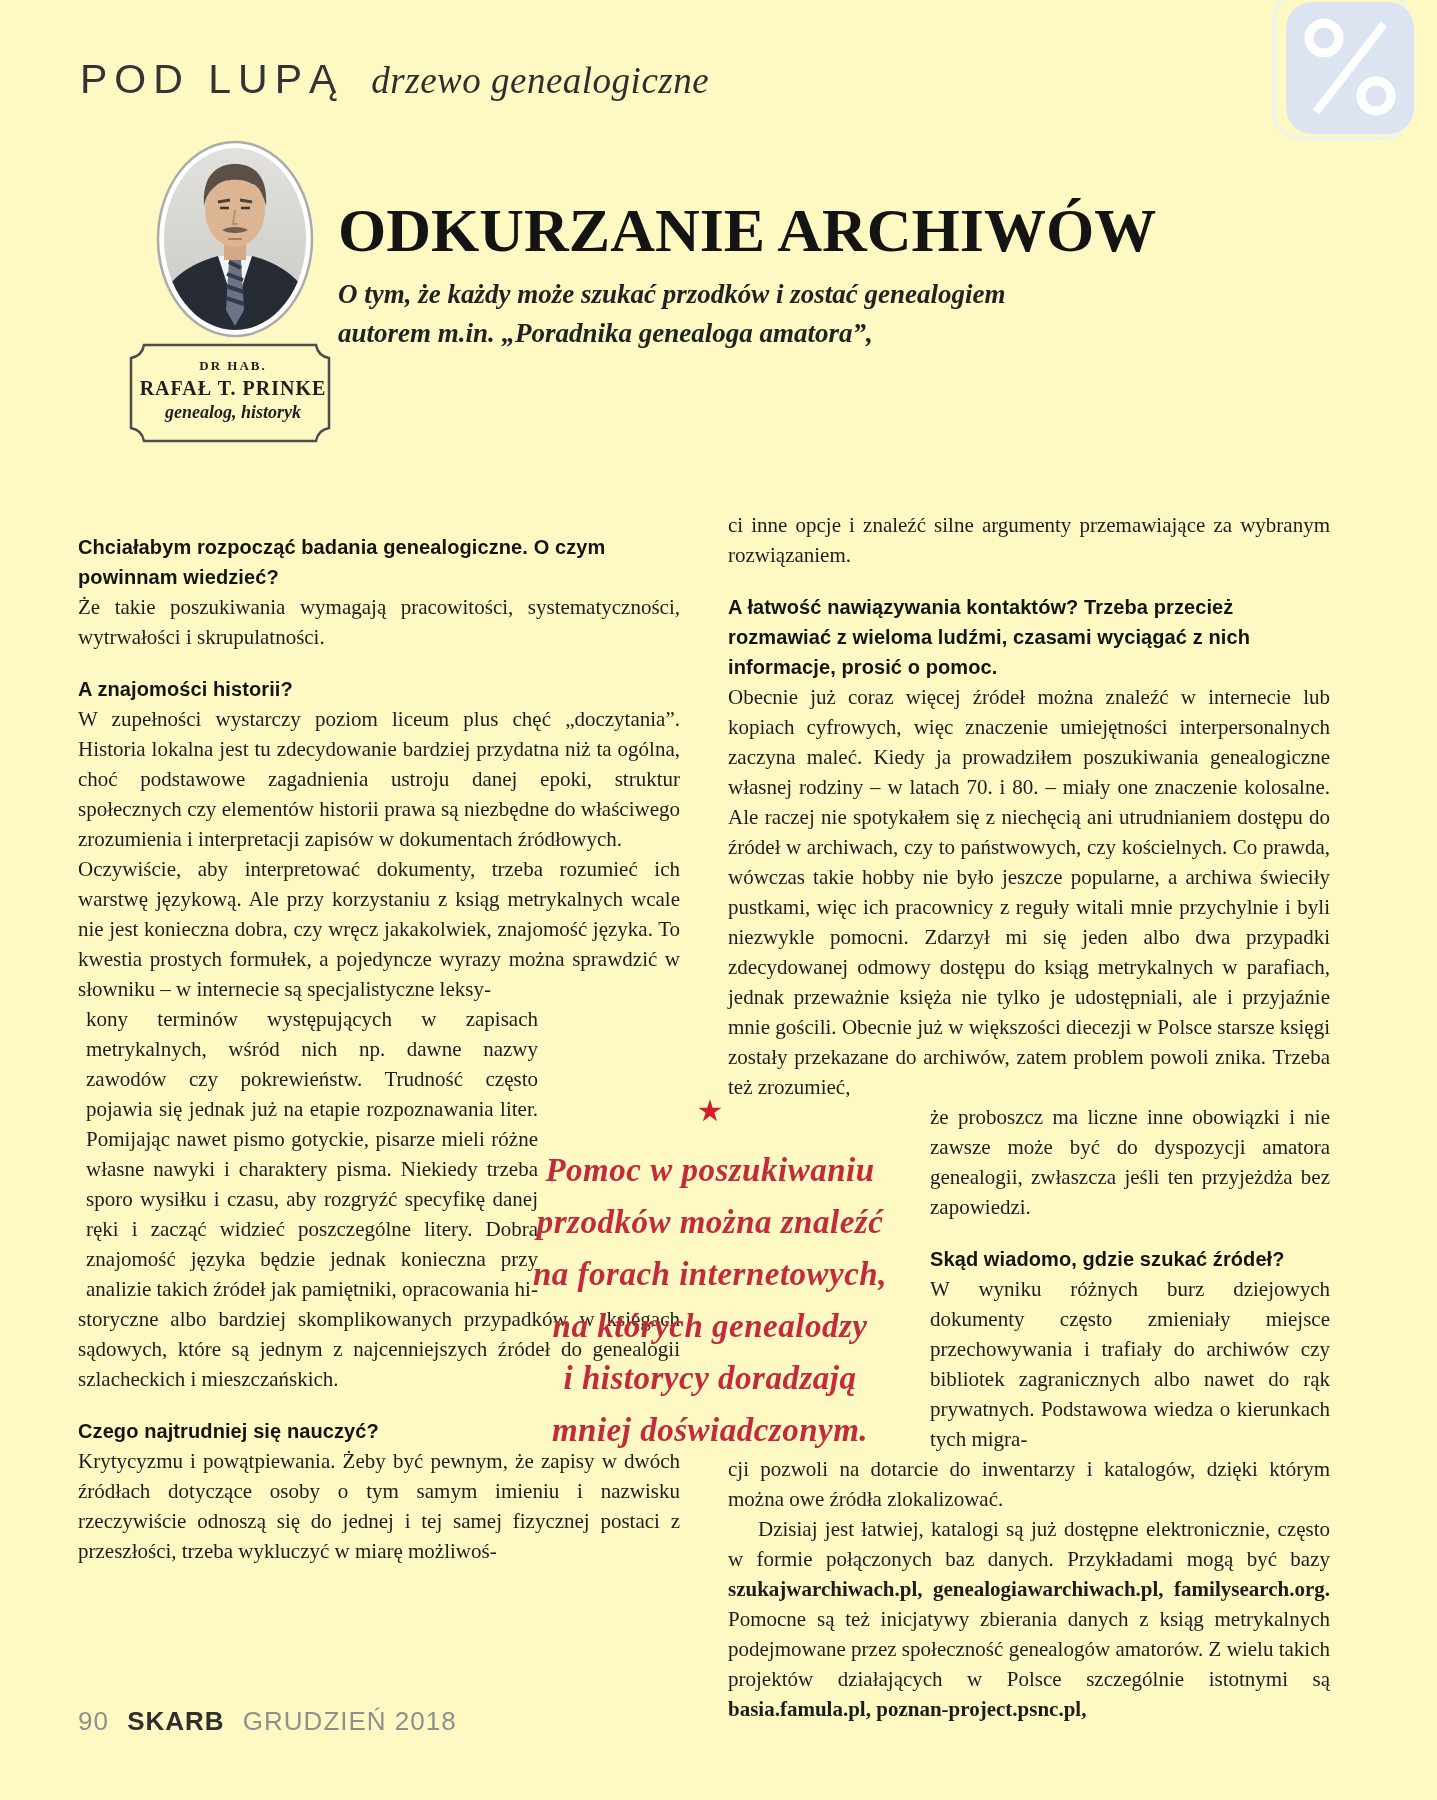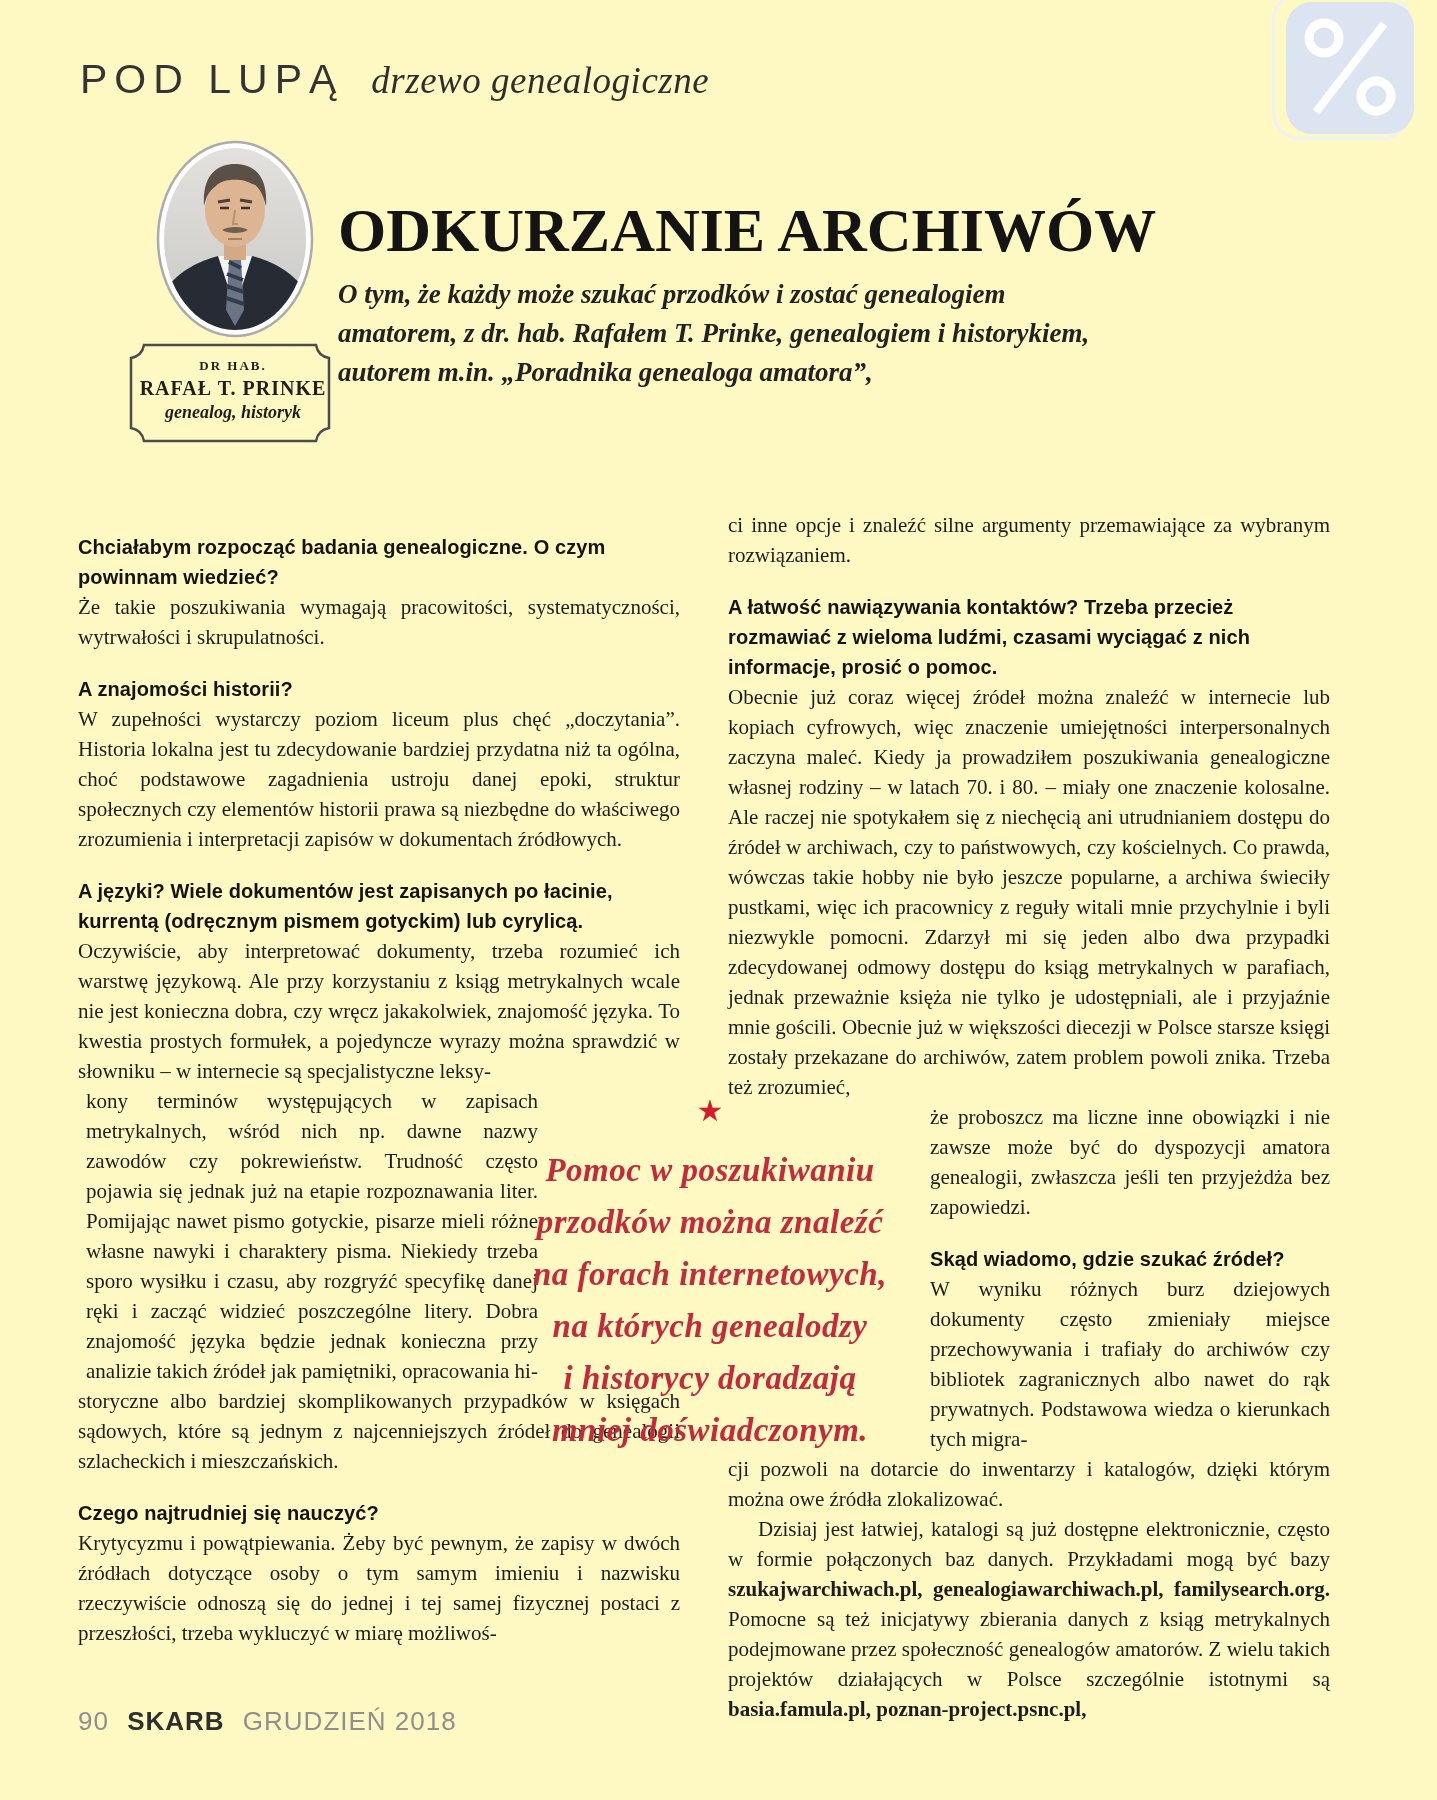--- a/index.html
+++ b/index.html
@@ -149,31 +149,29 @@
       <div class="caption-degree">DR HAB.</div>
       <div class="caption-name">RAFAŁ T. PRINKE</div>
       <div class="caption-role">genealog, historyk</div>
     </div>
   </div>
 
   <div class="title-block">
     <div class="article-title">ODKURZANIE ARCHIWÓW</div>
     <div class="standfirst" id="standfirst">
         <div class="standfirst-line">O tym, że każdy może szukać przodków i zostać genealogiem</div>
-        <div class="standfirst-line">amatorem, z dr. hab. Rafałem T. Prinke, genealogiem i historykiem,</div>
         <div class="standfirst-line">autorem m.in. „Poradnika genealoga amatora”,</div>
       </div>
   </div>
 
   <div class="col col-left">
       <div class="para question">Chciałabym rozpocząć badania genealogiczne. O czym powinnam wiedzieć?</div>
       <div class="para answer">Że takie poszukiwania wymagają pracowitości, systematyczności, wytrwałości i skrupulatności.</div>
       <div class="para question">A znajomości historii?</div>
       <div class="para answer">W zupełności wystarczy poziom liceum plus chęć „doczytania”. Historia lokalna jest tu zdecydowanie bardziej przydatna niż ta ogólna, choć podstawowe zagadnienia ustroju danej epoki, struktur społecznych czy elementów historii prawa są niezbędne do właściwego zrozumienia i interpretacji zapisów w dokumentach źródłowych.</div>
-      <div class="para question">A języki? Wiele dokumentów jest zapisanych po łacinie, kurrentą (odręcznym pismem gotyckim) lub cyrylicą.</div>
       <div class="para answer">Oczywiście, aby interpretować dokumenty, trzeba rozumieć ich warstwę językową. Ale przy korzystaniu z ksiąg metrykalnych wcale nie jest konieczna dobra, czy wręcz jakakolwiek, znajomość języka. To kwestia prostych formułek, a pojedyncze wyrazy można sprawdzić w słowniku – w internecie są specjalistyczne leksy-</div>
       <div class="para answer narrow-left">kony terminów występujących w zapisach metrykalnych, wśród nich np. dawne nazwy zawodów czy pokrewieństw. Trudność często pojawia się jednak już na etapie rozpoznawania liter. Pomijając nawet pismo gotyckie, pisarze mieli różne własne nawyki i charaktery pisma. Niekiedy trzeba sporo wysiłku i czasu, aby rozgryźć specyfikę danej ręki i zacząć widzieć poszczególne litery. Dobra znajomość języka będzie jednak konieczna przy analizie takich źródeł jak pamiętniki, opracowania hi-</div>
       <div class="para answer">storyczne albo bardziej skomplikowanych przypadków w księgach sądowych, które są jednym z najcenniejszych źródeł do genealogii szlacheckich i mieszczańskich.</div>
       <div class="para question">Czego najtrudniej się nauczyć?</div>
       <div class="para answer">Krytycyzmu i powątpiewania. Żeby być pewnym, że zapisy w dwóch źródłach dotyczące osoby o tym samym imieniu i nazwisku rzeczywiście odnoszą się do jednej i tej samej fizycznej postaci z przeszłości, trzeba wykluczyć w miarę możliwoś-</div>
     </div>
   <div class="col col-right">
       <div class="para answer">ci inne opcje i znaleźć silne argumenty przemawiające za wybranym rozwiązaniem.</div>
       <div class="para question">A łatwość nawiązywania kontaktów? Trzeba przecież rozmawiać z wieloma ludźmi, czasami wyciągać z nich informacje, prosić o pomoc.</div>
       <div class="para answer">Obecnie już coraz więcej źródeł można znaleźć w internecie lub kopiach cyfrowych, więc znaczenie umiejętności interpersonalnych zaczyna maleć. Kiedy ja prowadziłem poszukiwania genealogiczne własnej rodziny – w latach 70. i 80. – miały one znaczenie kolosalne. Ale raczej nie spotykałem się z niechęcią ani utrudnianiem dostępu do źródeł w archiwach, czy to państwowych, czy kościelnych. Co prawda, wówczas takie hobby nie było jeszcze popularne, a archiwa świeciły pustkami, więc ich pracownicy z reguły witali mnie przychylnie i byli niezwykle pomocni. Zdarzył mi się jeden albo dwa przypadki zdecydowanej odmowy dostępu do ksiąg metrykalnych w parafiach, jednak przeważnie księża nie tylko je udostępniali, ale i przyjaźnie mnie gościli. Obecnie już w większości diecezji w Polsce starsze księgi zostały przekazane do archiwów, zatem problem powoli znika. Trzeba też zrozumieć,</div>

